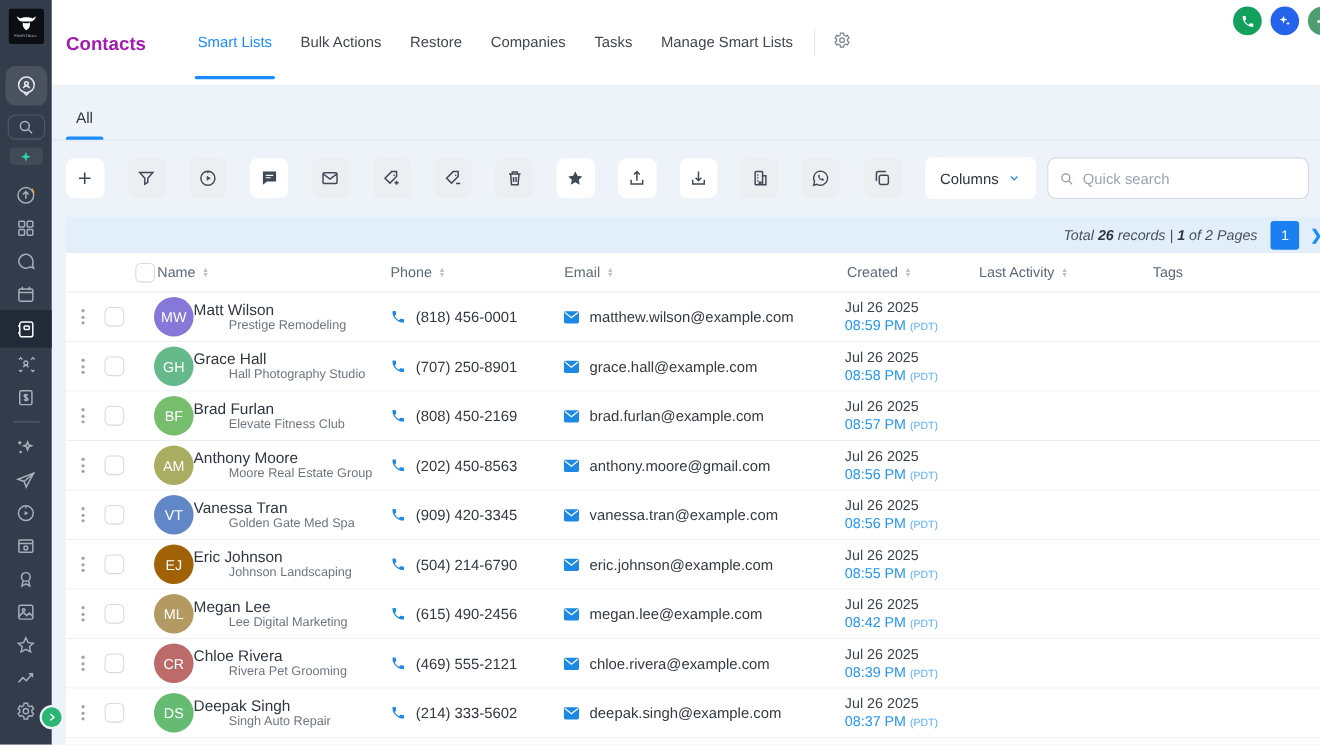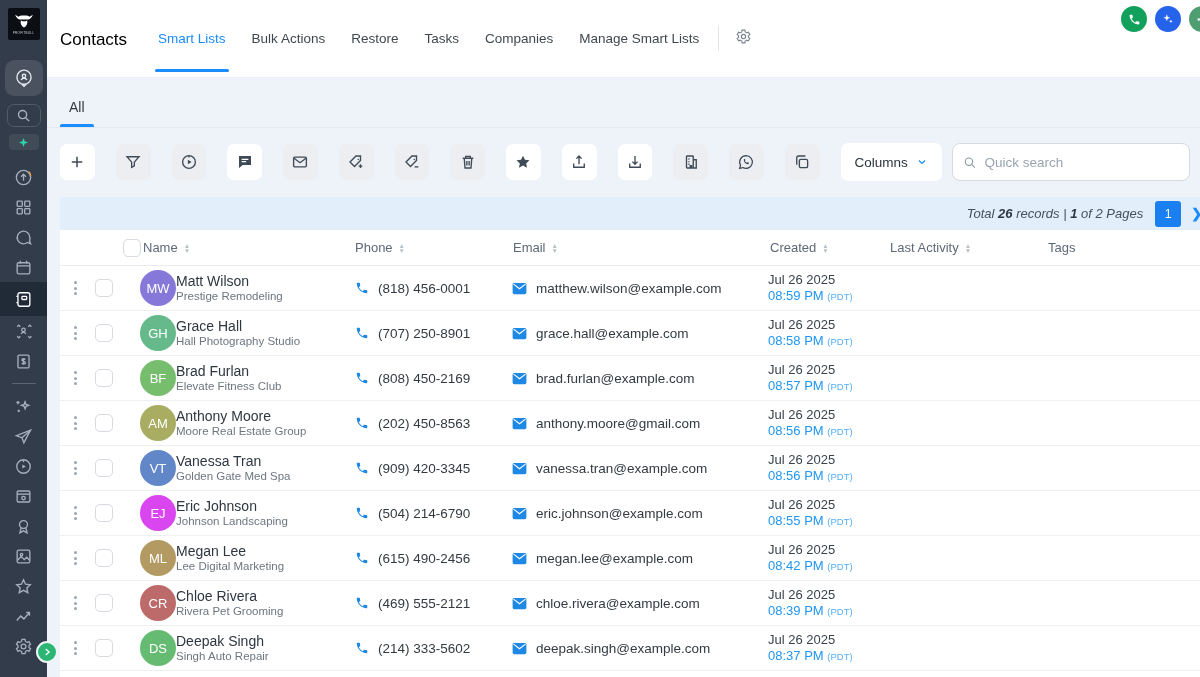--- a/index.html
+++ b/index.html
@@ -17,21 +17,21 @@
   .side-nav { display:flex; flex-direction:column; align-items:center; width:100%; margin-top:12px; }
   .side-item { width:47px; height:30px; display:flex; align-items:center; justify-content:center; color:#a6afbc; }
   .side-item svg { width:19px; height:19px; }
   .side-item.active { background:#212a37; height:34px; color:#ffffff; }
   .side-divider { width:24px; height:1px; background:#5a6370; margin:7px 0; }
   .expand-btn { position:absolute; left:36px; top:641px; width:22px; height:22px; border-radius:50%; background:#2bb673; border:2px solid #eef3f9; display:flex; align-items:center; justify-content:center; z-index:9; }
 
   
   .main { flex:1; display:flex; flex-direction:column; background:#eef3f9; }
   .topbar { background:#ffffff; height:78px; display:flex; align-items:stretch; padding-left:13px; border-bottom:1px solid #eceff3; position:relative; }
-  .page-title { font-size:17px; font-weight:normal; color:#000000; align-self:center; margin-right:18px; margin-top:2px; }
+  .page-title { font-size:17px; font-weight:bold; color:#a21caf; align-self:center; margin-right:34px; margin-top:2px; }
   .tabs { display:flex; align-items:stretch; }
   .tab { position:relative; display:flex; align-items:center; padding:0 13px; font-size:13.5px; color:#40474e; cursor:pointer; }
   .tab.active { color:#1a8cff; }
   .tab.active::after { content:""; position:absolute; left:10px; right:10px; bottom:5px; height:3px; border-radius:2px; background:#1a8cff; }
   .tab-divider { width:1px; background:#e3e6ea; margin:26px 6px; }
   .top-gear { align-self:center; margin-left:10px; color:#7a838d; }
   .topbar-icons { position:absolute; right:14px; top:6px; display:flex; gap:8px; }
   .tb-circle { width:26px; height:26px; border-radius:50%; display:flex; align-items:center; justify-content:center; position:relative; color:#fff; font-size:13px; font-weight:bold; }
   .tb-badge { position:absolute; width:9px; height:9px; border-radius:50%; top:-1px; right:-1px; }
 
@@ -67,21 +67,21 @@
   .t-head { height:36px; border-bottom:1px solid #e8ecef; }
   .th { font-size:13px; color:#5d6977; display:flex; align-items:center; gap:6px; }
   .sort { display:flex; flex-direction:column; line-height:5px; font-size:6.5px; color:#b9c2cb; }
   .t-row { height:45px; border-bottom:1px solid #edf0f3; background:#fff; }
   .dots { display:flex; flex-direction:column; gap:2.5px; align-items:center; justify-self:center; }
   .dots i { width:3px; height:3px; border-radius:50%; background:#9aa6b2; }
   .cbx { width:18px; height:18px; border:1.5px solid #d6dbe1; border-radius:5px; background:#fff; }
   .cell-name { display:flex; align-items:center; padding-left:12px; }
   .avatar { width:36px; height:36px; border-radius:50%; color:#fff; font-size:13px; display:flex; align-items:center; justify-content:center; flex:0 0 36px; }
   .nm { font-size:14px; color:#2e3640; line-height:16px; }
-  .co { font-size:11.5px; color:#6d7680; line-height:14px; }
+  .co { font-size:11.5px; color:#6d7680; line-height:14px;margin-left:32px; }
   .cell-phone, .cell-email { display:flex; align-items:center; gap:9px; font-size:13.5px; color:#333a41; padding-left:12px; }
   .cell-email { padding-left:9px; }
   .cell-created { padding-left:10px; }
   .cr-date { font-size:13px; color:#3a434c; line-height:16px; }
   .cr-time { font-size:13px; color:#2196f3; line-height:15px; }
   .cr-tz { font-size:9.5px; color:#55aef7; }
   .hdr-name { padding-left:15px; } .hdr-phone { padding-left:12px; } .hdr-email { padding-left:10px; }
   .hdr-created { padding-left:12px; } .hdr-last { padding-left:20px; } .hdr-tags { padding-left:13px; }
 </style>
 </head>
@@ -229,22 +229,22 @@
   </div>
 
   <div class="main">
 
     <header class="topbar">
       <h1 class="page-title">Contacts</h1>
       <div class="tabs">
         <div class="tab active">Smart Lists</div>
         <div class="tab">Bulk Actions</div>
         <div class="tab">Restore</div>
+        <div class="tab">Companies</div>
         <div class="tab">Tasks</div>
-        <div class="tab">Companies</div>
         <div class="tab">Manage Smart Lists</div>
       </div>
       <div class="tab-divider"></div>
       <div class="top-gear">
         <svg width="17" height="17" viewBox="0 0 24 24" fill="none" stroke="currentColor" stroke-width="1.6">
             <circle cx="12" cy="12" r="3"></circle>
             <path d="M19 12a7 7 0 0 0-.1-1.2l2-1.5-2-3.4-2.3 1a7 7 0 0 0-2.1-1.2L14 3h-4l-.5 2.7a7 7 0 0 0-2.1 1.2l-2.3-1-2 3.4 2 1.5A7 7 0 0 0 5 12c0 .4 0 .8.1 1.2l-2 1.5 2 3.4 2.3-1c.6.5 1.4.9 2.1 1.2L10 21h4l.5-2.7a7 7 0 0 0 2.1-1.2l2.3 1 2-3.4-2-1.5c.1-.4.1-.8.1-1.2z"></path>
           </svg>
       </div>
       <div class="topbar-icons">
@@ -639,21 +639,21 @@
   <div class="t-row">
     <div class="dots">
               <i></i>
               <i></i>
               <i></i>
             </div>
     <div style="justify-self:start;padding-left:5px">
               <span class="cbx" style="display:block"></span>
             </div>
     <div class="cell-name">
-      <span class="avatar" style="background: #d946ef;">EJ</span>
+      <span class="avatar" style="background: #a16207;">EJ</span>
       <span>
         <div class="nm">Eric Johnson</div>
         <div class="co">Johnson Landscaping</div>
       </span>
     </div>
     <div class="cell-phone">
       <svg width="14" height="14" viewBox="0 0 24 24" fill="#1e88e5">
                 <path d="M6.6 10.8c1.4 2.8 3.8 5.2 6.6 6.6l2.2-2.2c.3-.3.7-.4 1-.2 1.1.4 2.3.6 3.6.6.6 0 1 .4 1 1V20c0 .6-.4 1-1 1C11 21 3 13 3 4c0-.6.4-1 1-1h3.4c.6 0 1 .4 1 1 0 1.3.2 2.5.6 3.6.1.3 0 .7-.2 1z"></path>
               </svg>
       <span>(504) 214-6790</span>

